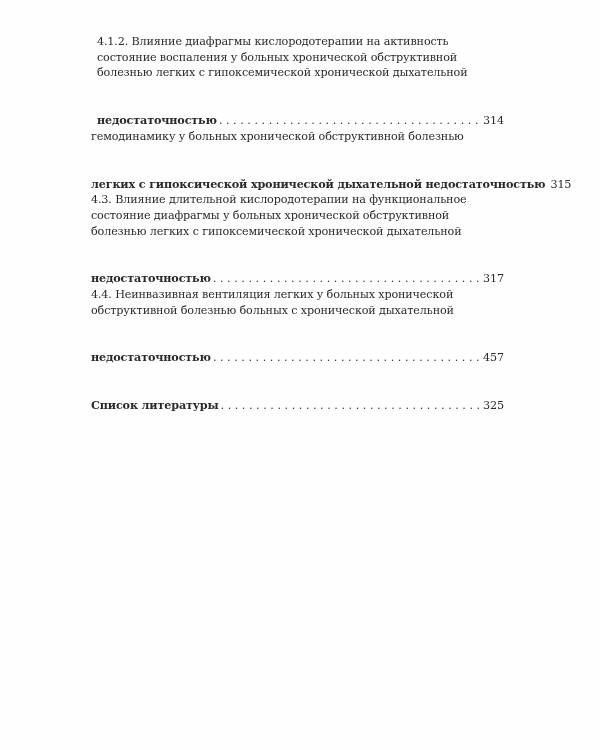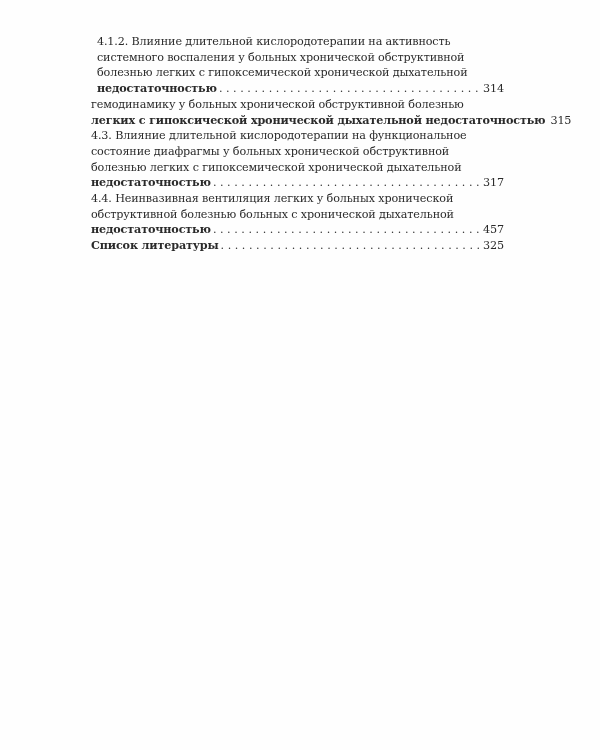--- a/index.html
+++ b/index.html
@@ -24,31 +24,31 @@
   .last-line .txt { flex: 0 0 auto; font-weight: bold; }
   .dots {
     flex: 1 1 auto; overflow: hidden; margin: 0 3px 0 2px;
     letter-spacing: 2.2px; color: #3a3a3a;
   }
   .dots::before {
     content: ". . . . . . . . . . . . . . . . . . . . . . . . . . . . . . . . . . . . . . . . . . . . . . . . . . . . . . . . . . . . . . . . . . . . . . . . . . . . . . . . . . . .";
     letter-spacing: 0;
     white-space: nowrap;
   }
-  .pg { flex: 0 0 auto; text-align: right; }
+  .pg { flex: 0 0 auto; text-align: right; margin-top: 32px; }
 </style>
 </head>
 <body>
 
 <div class="page">
   <div class="toc">
 
     <div class="entry level-2">
-      <span class="line">4.1.2. Влияние длительной кислородотерапии на активность</span>
-      <span class="line">системного воспаления у больных хронической обструктивной</span>
+      <span class="line">4.1.2. Влияние диафрагмы кислородотерапии на активность</span>
+      <span class="line">состояние воспаления у больных хронической обструктивной</span>
       <span class="line">болезнью легких с гипоксемической хронической дыхательной</span>
       <div class="last-line">
         <span class="txt">недостаточностью</span>
         <span class="dots"></span>
         <span class="pg">314</span>
       </div>
     </div>
 
     <div class="entry level-1">
       <span class="line">гемодинамику у больных хронической обструктивной болезнью</span>

